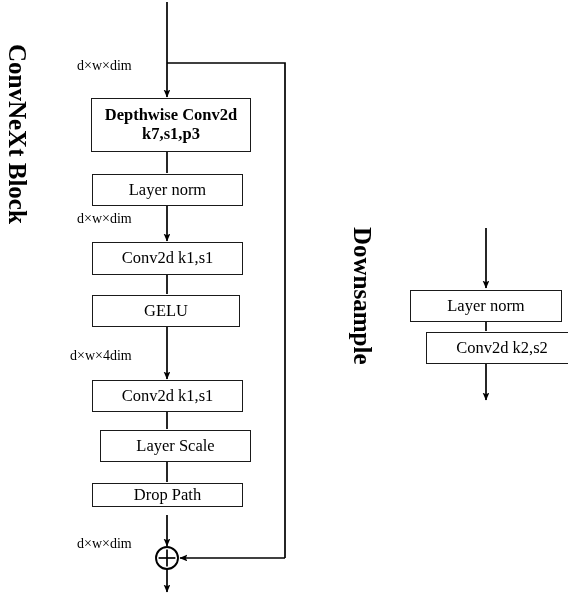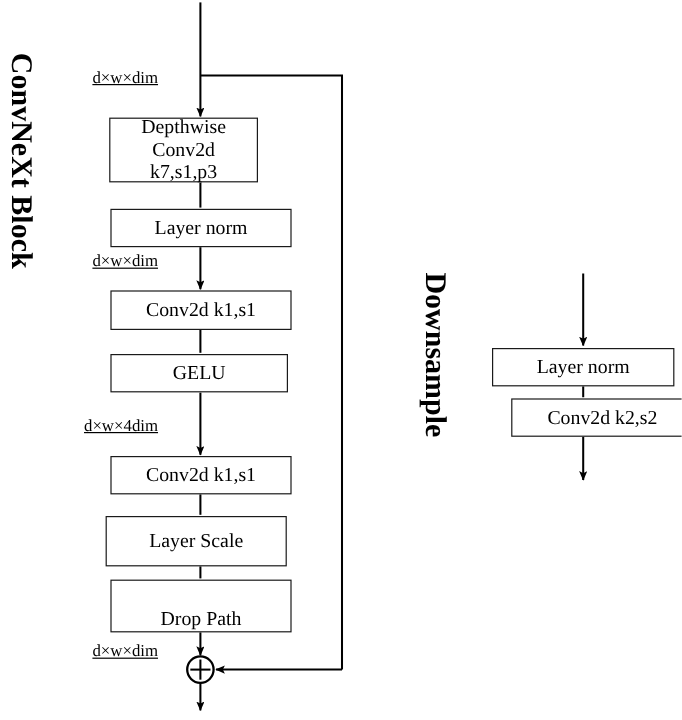--- a/index.html
+++ b/index.html
@@ -53,21 +53,20 @@
     text-align: center;
     line-height: 1.15;
     font-size: 16.5px;
     color: #000000;
   }
   .dim-label {
     position: absolute;
     font-size: 14px;
     white-space: nowrap;
     color: #000000;
-    text-decoration: underline;
   }
   .node-box span { display: block; }
 </style>
 </head>
 <body>
 
 <svg id="canvas" viewBox="0 0 568 600">
   <defs>
     <marker id="arrowhead" markerWidth="9" markerHeight="9" refX="7.4" refY="3.4" orient="auto" markerUnits="userSpaceOnUse">
       <path d="M0,0 L8,3.4 L0,6.8 L1.7,3.4 z" fill="#000000"></path>
@@ -104,46 +103,46 @@
     <line x1="486" y1="228" x2="486" y2="288" marker-end="url(#arrowhead)"></line>
     <line x1="486" y1="321" x2="486" y2="331"></line>
     <line x1="486" y1="363" x2="486" y2="400" marker-end="url(#arrowhead)"></line>
   </g>
 </svg>
 
 <div class="vlabel" id="conv-next-block-label">ConvNeXt Block</div>
 
 <div class="vlabel" id="downsample-label">Downsample</div>
 
-<div class="node-box" style="left:91px; top:98px; width:124px; height:54px; flex-direction:column;">
+<div class="node-box" style="left:91px; top:98px; width:160px; height:54px; flex-direction:column;font-weight:bold;">
   <span>Depthwise Conv2d</span>
   <span>k7,s1,p3</span>
 </div>
 
 <div class="node-box" style="left:92px; top:174px; width:151px; height:32px;">
   <span>Layer norm</span>
 </div>
 
 <div class="node-box" style="left:92px; top:242px; width:151px; height:33px;">
   <span>Conv2d k1,s1</span>
 </div>
 
 <div class="node-box" style="left:92px; top:295px; width:148px; height:32px;">
   <span>GELU</span>
 </div>
 
 <div class="node-box" style="left:92px; top:380px; width:151px; height:32px;">
   <span>Conv2d k1,s1</span>
 </div>
 
-<div class="node-box" style="left:88px; top:430px; width:151px; height:42px;text-align:right;">
+<div class="node-box" style="left:100px; top:430px; width:151px; height:32px;text-align:right;">
   <span>Layer Scale</span>
 </div>
 
-<div class="node-box" style="left:92px; top:483px; width:151px; height:44px;align-items:flex-end;">
+<div class="node-box" style="left:92px; top:483px; width:151px; height:24px;">
   <span>Drop Path</span>
 </div>
 
 <div class="dim-label" style="left:77px; top:58px;">d×w×dim</div>
 
 <div class="dim-label" style="left:77px; top:211px;">d×w×dim</div>
 
 <div class="dim-label" style="left:70px; top:348px;text-align:center;">d×w×4dim</div>
 
 <div class="dim-label" style="left:77px; top:536px;">d×w×dim</div>

